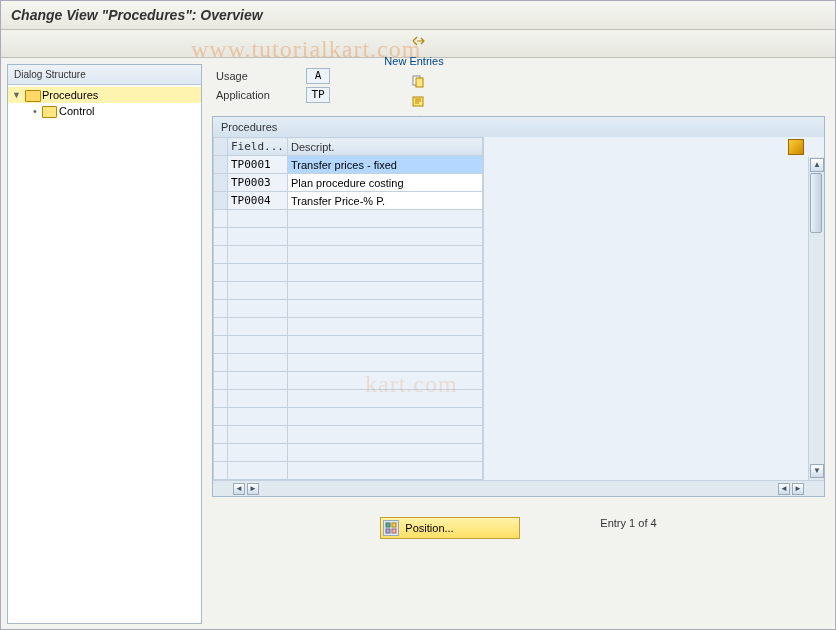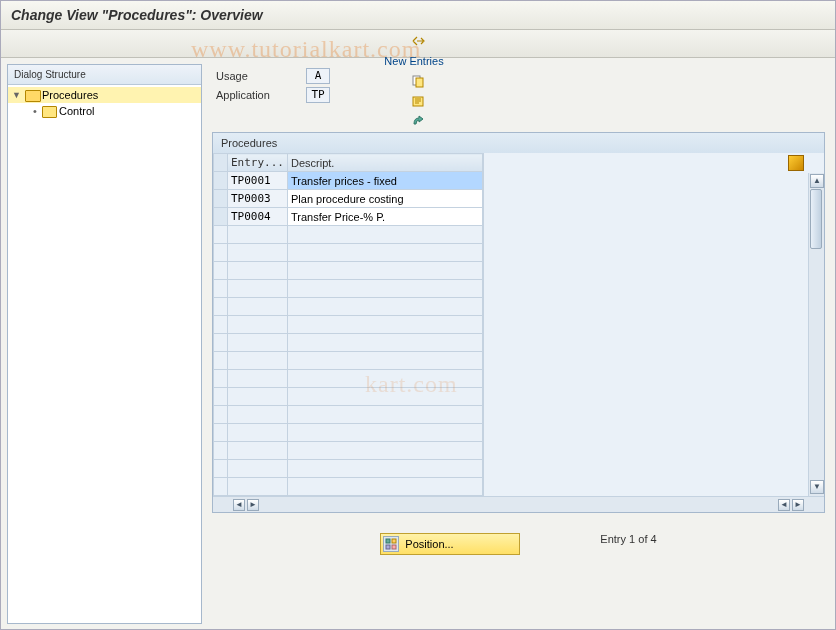--- a/index.html
+++ b/index.html
@@ -104,21 +104,21 @@
       content: "";
       position: absolute;
       width: 13px; height: 10px;
       background: #ffe680; border: 1px solid #b38600;
       top: 1px; border-radius: 1px;
     }
     .tree-indent { width: 16px; display: inline-block; }
     .bullet { color: #666; width: 8px; text-align: center; }
     
     .content-panel { flex: 1; display: flex; flex-direction: column; }
-    .form-area { padding: 4px 8px 26px 8px; }
+    .form-area { padding: 4px 8px 10px 8px; }
     .form-row { display: flex; align-items: center; margin-bottom: 3px; }
     .form-label { width: 90px; color: #333; }
     .form-field {
       width: 24px;
       height: 16px;
       border: 1px solid #a6b8cc;
       background: #eef3f9;
       text-align: center;
       font-family: monospace;
       font-size: 11px;
@@ -344,21 +344,21 @@
       </div>
     </div>
 
     <div class="table-container">
       <div class="table-title">Procedures</div>
       <div class="table-wrap">
         <table class="grid">
           <thead>
             <tr>
               <th class="rowhdr"></th>
-              <th class="col-proc">Entry...</th>
+              <th class="col-proc">Field...</th>
               <th class="col-desc">Descript.</th>
             </tr>
           </thead>
           <tbody id="table-body">
               <tr>
                 <td class="rowhdr"></td>
     <td class="col-proc">TP0001</td>
     <td class="col-desc selected">Transfer prices - fixed</td>
               </tr>
               <tr>

